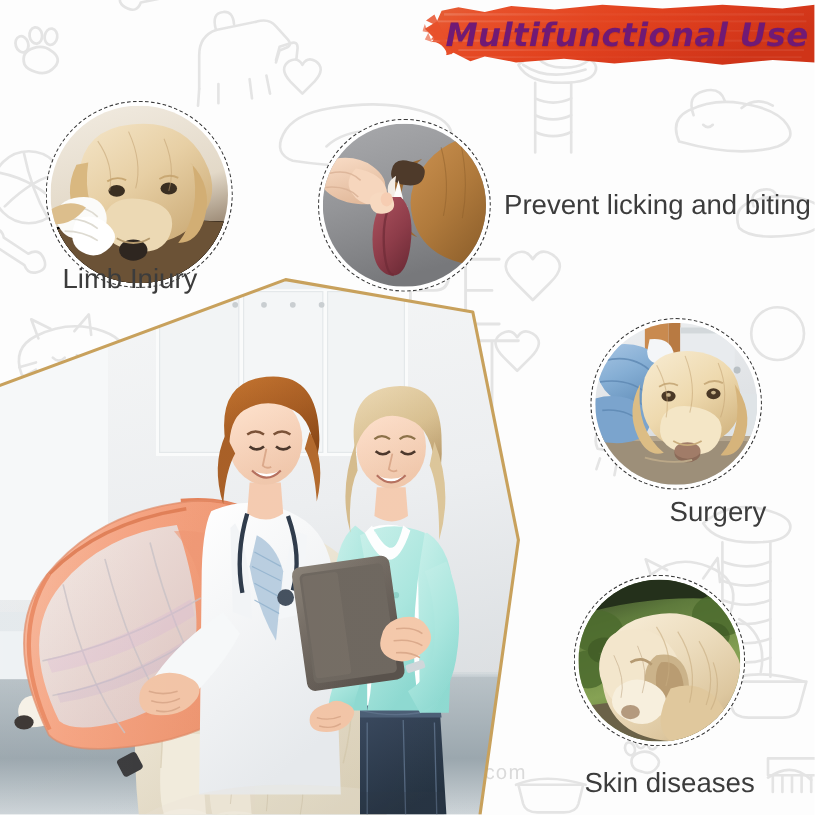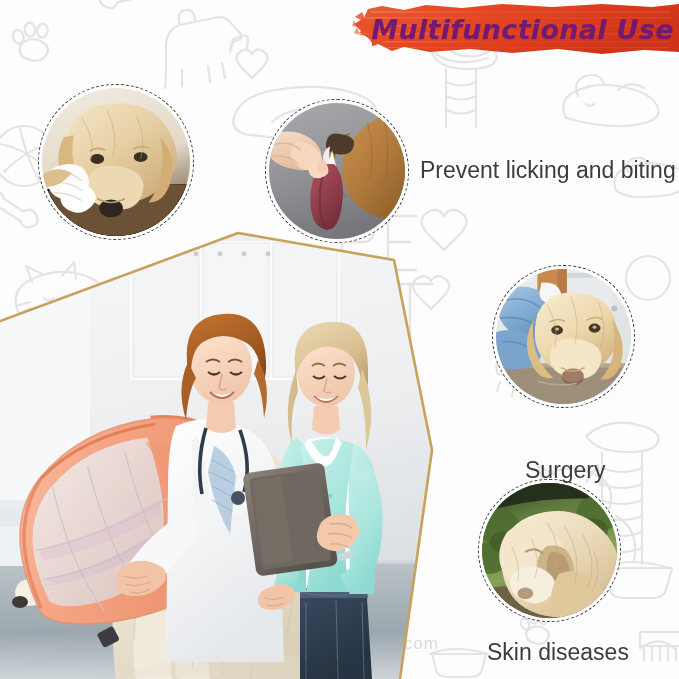--- a/index.html
+++ b/index.html
@@ -87,21 +87,21 @@
     position: absolute;
     color: #3c3c3c;
     font-family: "Liberation Sans", sans-serif;
     font-size: 23px;
     font-weight: 400;
     white-space: nowrap;
     z-index: 5;
   }
   .cap-limb    { left: 52px;  top: 219px; }
   .cap-lick    { left: 420px; top: 157px; }
-  .cap-surgery { left: 525px; top: 413px; margin-top: 44px; }
+  .cap-surgery { left: 558px; top: 413px; }
   .cap-skin    { left: 487px; top: 639px; }
 
   
   .hero {
     position: absolute;
     left: 0;
     top: 210px;
     width: 446px;
     height: 469px;
     z-index: 3;
@@ -662,20 +662,21 @@
         <path d="M0 88 q16 -10 30 -2 q-12 16 -30 14z" fill="#dcbe8c"></path>
 
         <g stroke="#c2a172" stroke-width="0.9" fill="none" opacity="0.55">
           <path d="M40 30 q14 20 10 42"></path>
           <path d="M66 22 q12 26 6 48"></path>
           <path d="M96 28 q10 24 4 44"></path>
         </g>
       </svg>
     </div>
   </div>
+  <div class="caption cap-limb">Limb Injury</div>
 
   <div class="bubble bubble-lick">
     <div class="photo">
       <svg viewBox="0 0 138 138" xmlns="http://www.w3.org/2000/svg">
         <defs>
           <linearGradient id="lickBg" x1="0" y1="0" x2="0.3" y2="1">
             <stop offset="0%" stop-color="#a9aaad"></stop>
             <stop offset="50%" stop-color="#949598"></stop>
             <stop offset="100%" stop-color="#77787b"></stop>
           </linearGradient>

